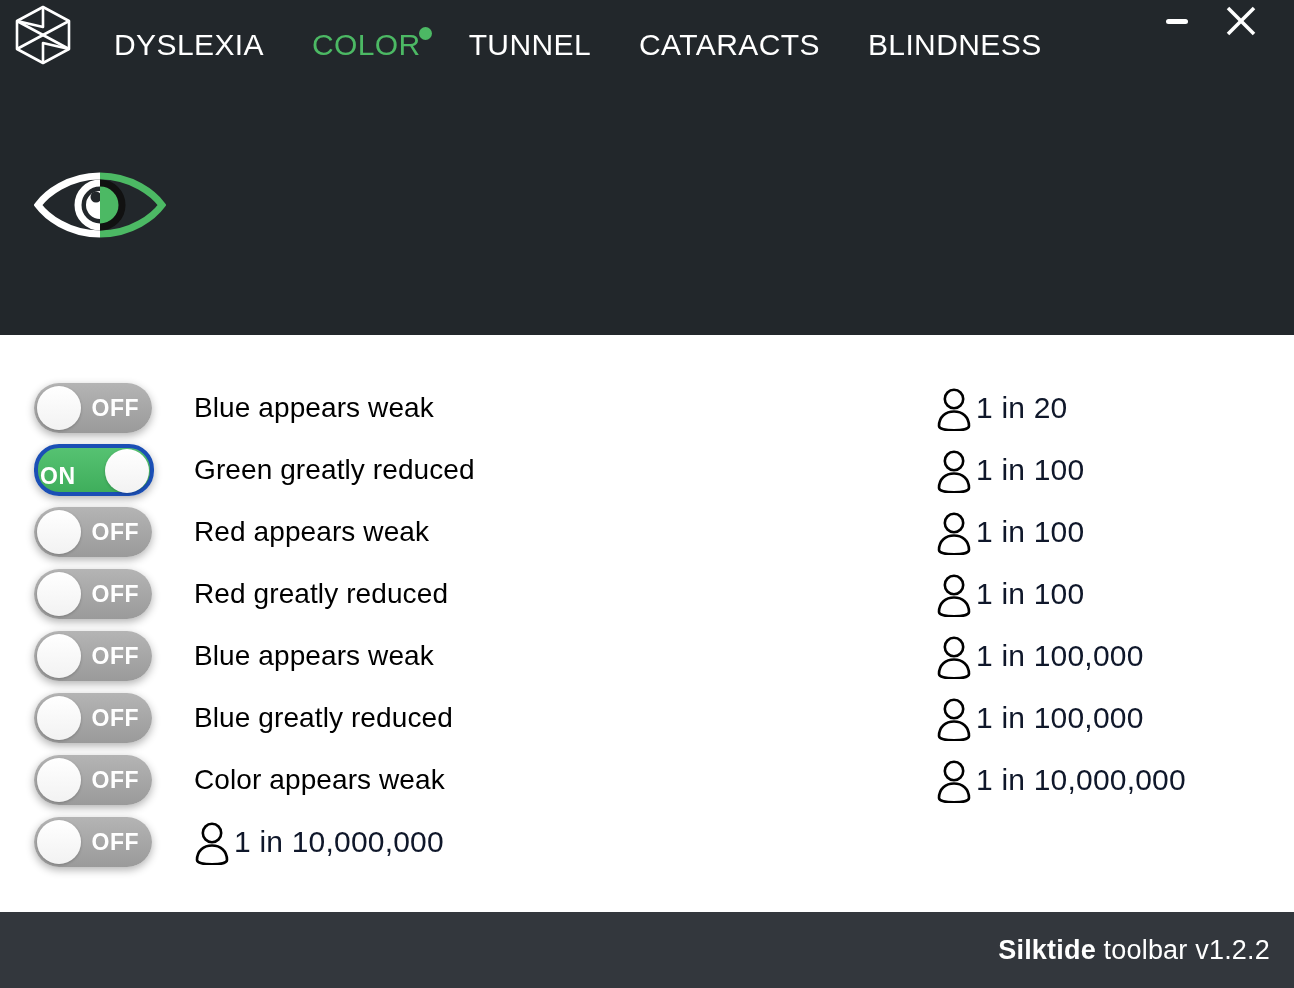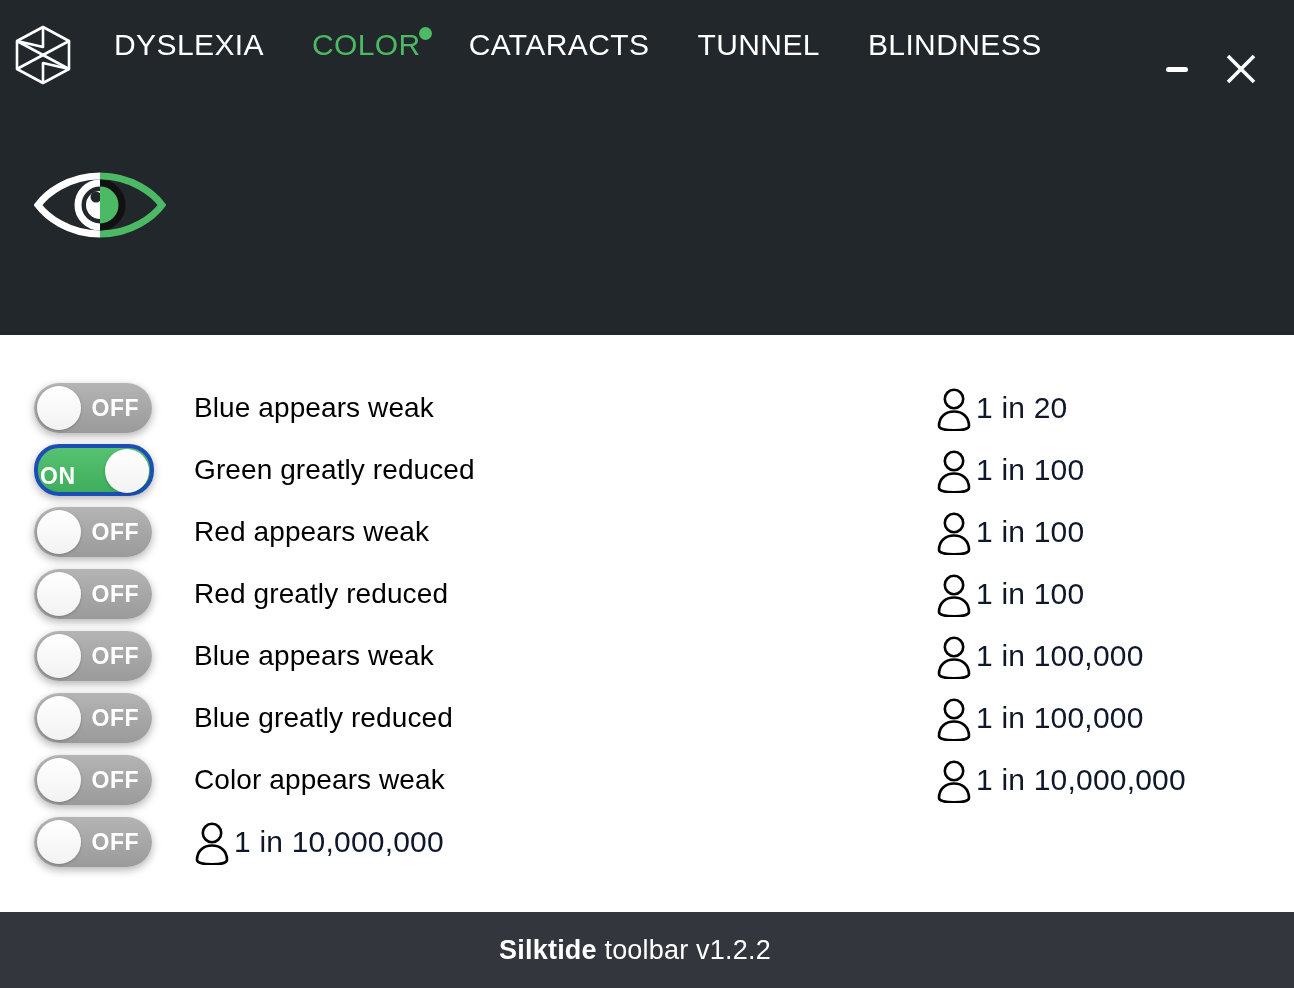--- a/index.html
+++ b/index.html
@@ -23,21 +23,21 @@
     display: flex;
     flex-direction: column;
   }
 
   
   .topnav {
     position: relative;
     height: 90px;
     background: #22272b;
     display: flex;
-    align-items: flex-end;
+    align-items: flex-start;
     flex: 0 0 auto;
     box-sizing: border-box;
     padding: 0 18px 0 0;
   }
   .logo {
     width: 70px;
     height: 70px;
     margin-left: 8px;
     margin-right: 12px;
     flex: 0 0 auto;
@@ -228,21 +228,21 @@
     display: block;
   }
 
   
   .footer {
     height: 76px;
     background: #33373d;
     flex: 0 0 auto;
     display: flex;
     align-items: center;
-    justify-content: center;
+    justify-content: flex-end;
     padding-right: 24px;
     box-sizing: border-box;
   }
   .footer-text {
     color: #ffffff;
     font-size: 27px;
     letter-spacing: 0.2px;
   }
   .footer-text b { font-weight: bold; }
 </style>
@@ -266,24 +266,24 @@
 
     <div class="navitems">
       <div class="navitem">
         <span>DYSLEXIA</span>
       </div>
       <div class="navitem active">
         <span>COLOR</span>
         <span class="dot"></span>
       </div>
       <div class="navitem">
+        <span>TUNNEL</span>
+      </div>
+      <div class="navitem">
         <span>CATARACTS</span>
-      </div>
-      <div class="navitem">
-        <span>TUNNEL</span>
       </div>
       <div class="navitem">
         <span>BLINDNESS</span>
       </div>
     </div>
 
     <div class="winbtns">
       <div class="winbtn">
         <svg width="34" height="34" viewBox="0 0 34 34" aria-hidden="true">
           <rect x="6" y="15" width="22" height="5" rx="2.5" fill="#ffffff"></rect>

